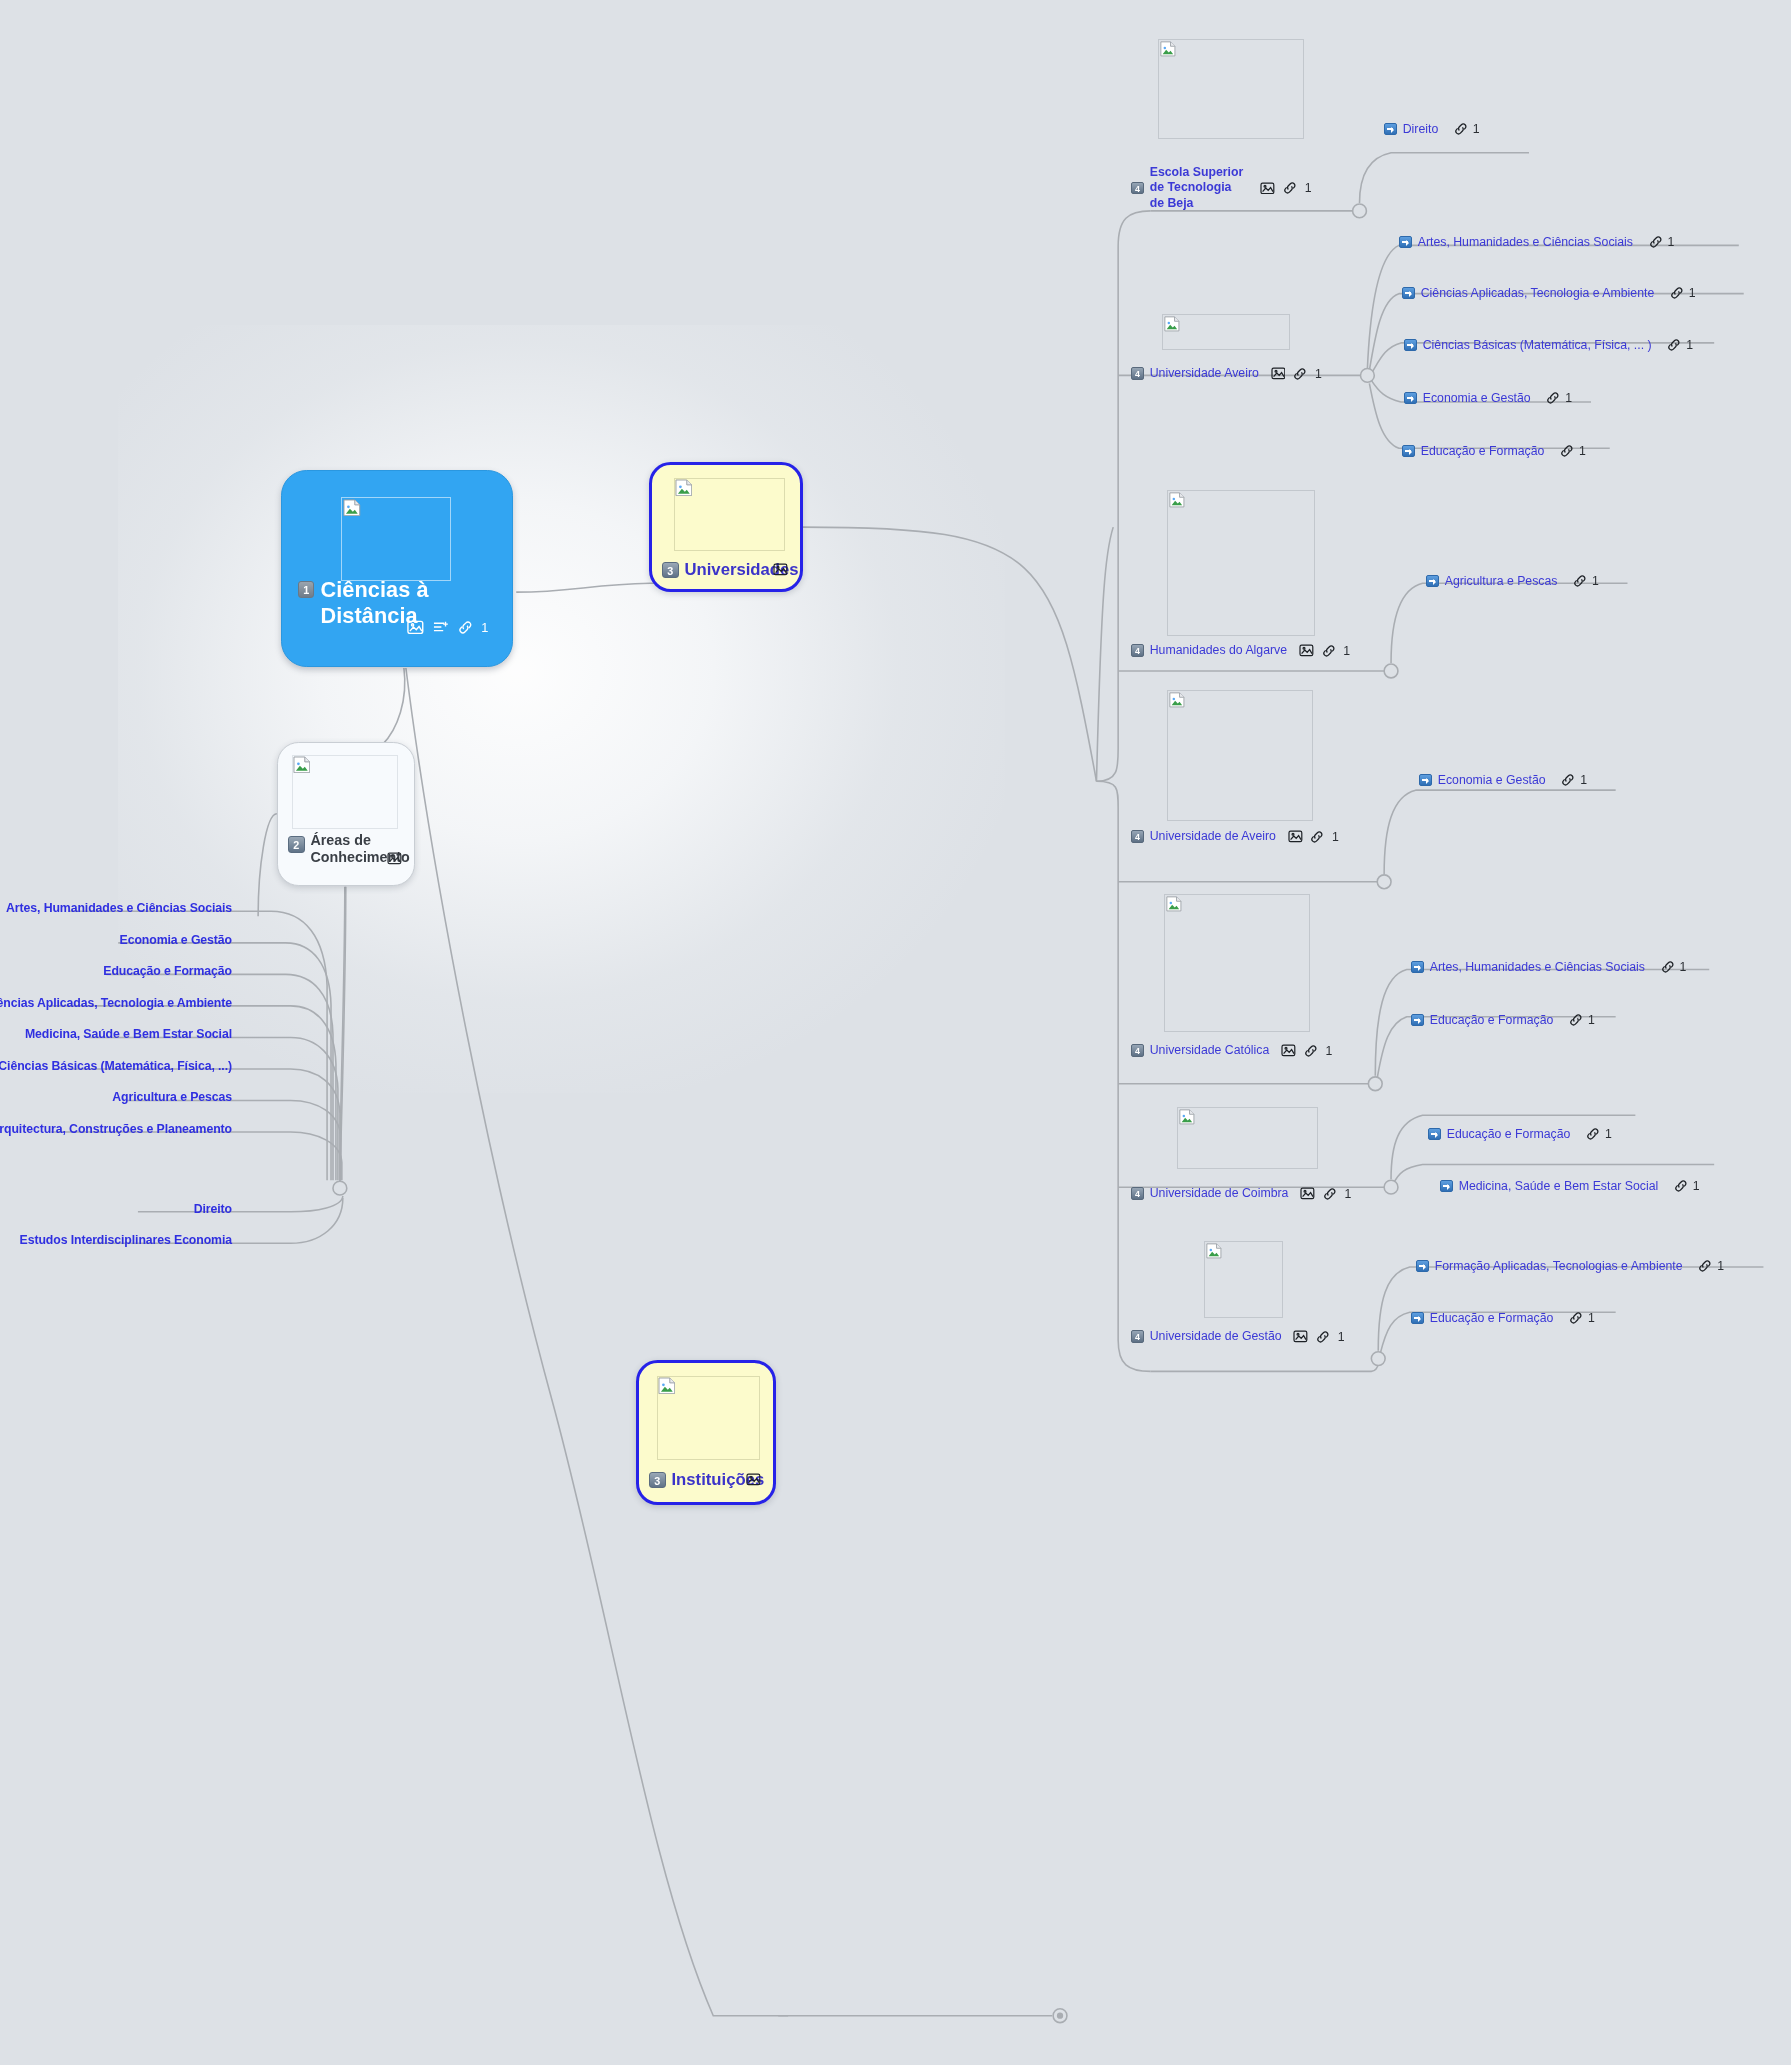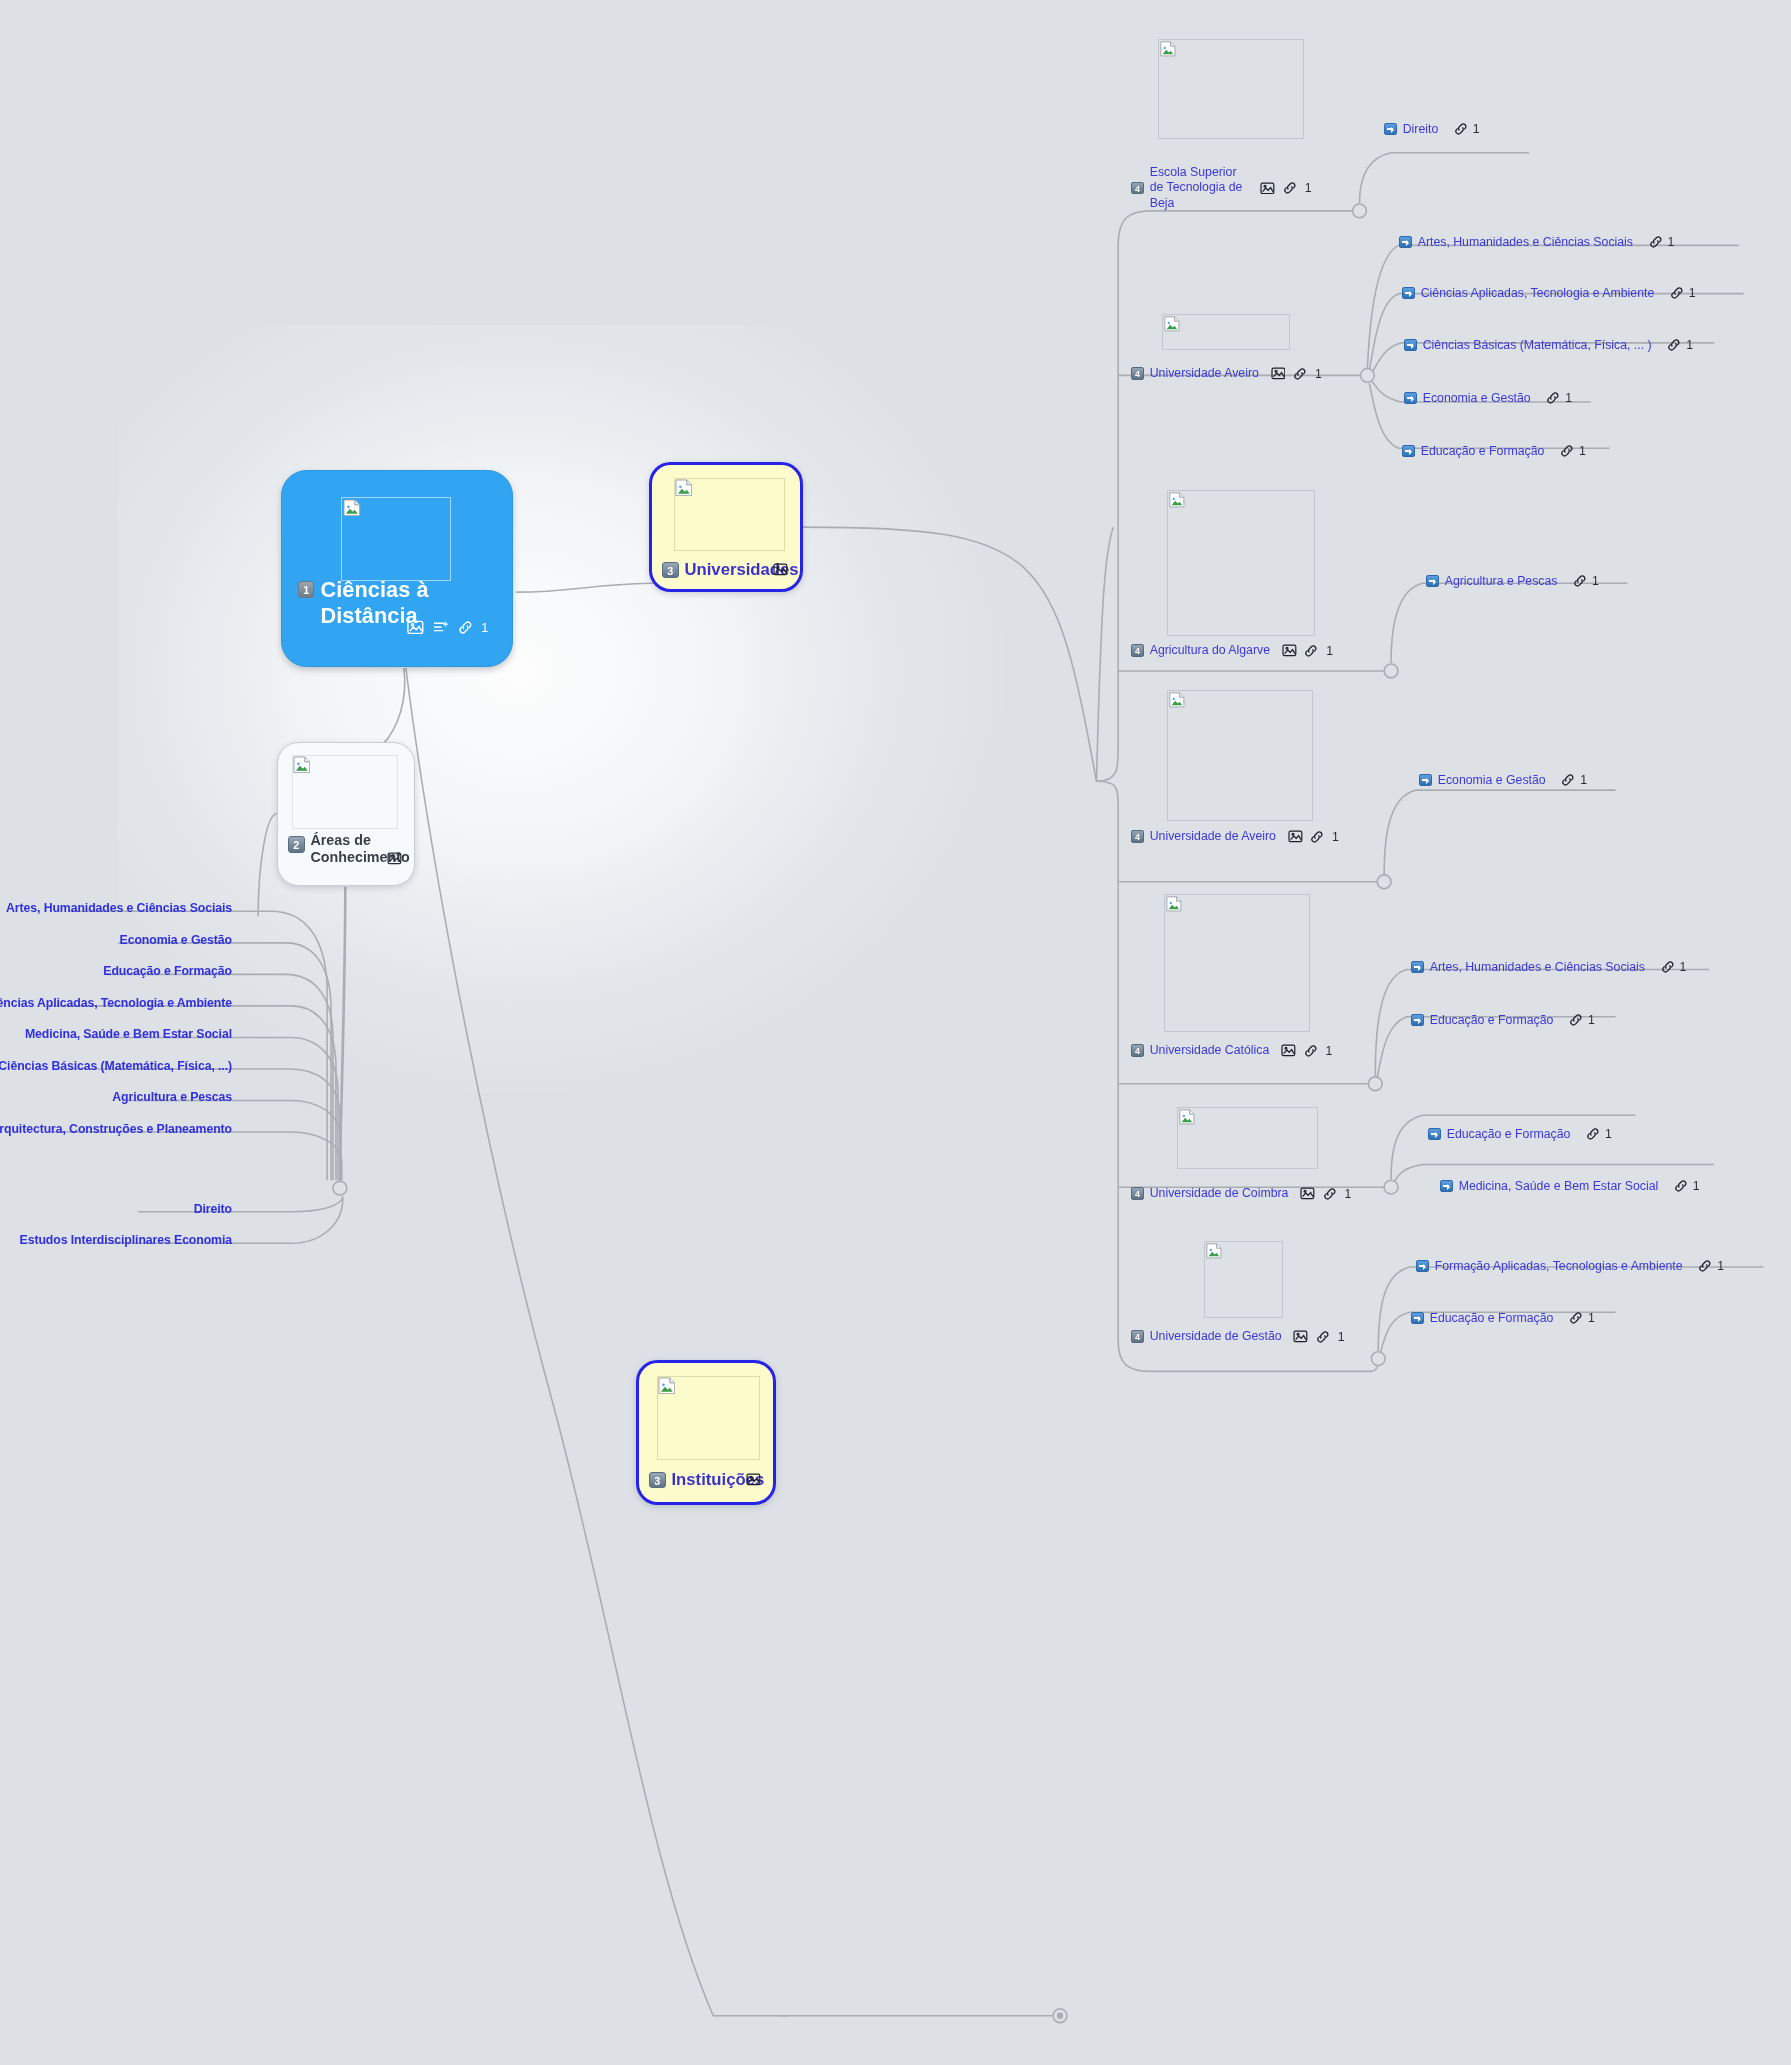--- a/index.html
+++ b/index.html
@@ -99,21 +99,21 @@
   
   .unicard{position:absolute;}
   .unicard .uthumb{
     position:absolute;border:1px solid #c2c7cd;box-sizing:border-box;background:transparent;
   }
   .unicard .brokenimg{position:absolute;width:15.8px;height:15.8px;}
   .unicard .ulabel{
     position:absolute;display:flex;align-items:center;gap:5.9px;white-space:nowrap;
   }
   .unicard .utext{font-size:12.3px;color:#3b39d6;line-height:1.22;}
-  .unicard .utext.two{white-space:normal;width:99px;line-height:1.25;}
+  .unicard .utext.two{white-space:normal;width:99px;line-height:1.25;font-weight:bold;}
   .minibadge{
     display:inline-block;width:12.8px;height:12.8px;line-height:12.8px;border-radius:2px;
     text-align:center;font-size:8.9px;font-weight:700;color:#fff;
     background:linear-gradient(#97a6b6,#5d7085);border:1px solid #58697c;
     flex:0 0 auto;box-sizing:border-box;
   }
   .unicard .uicons{display:flex;align-items:center;gap:7.9px;margin-left:5.9px;}
   .uicons .cnt{font-size:12.3px;color:#2a2e33;}
 
   
@@ -446,21 +446,21 @@
   <div class="unicard">
     <div class="uthumb" style="left:1167px;top:490px;width:148px;height:146px;"></div>
     <svg class="brokenimg" style="left:1169px;top:492px;" viewBox="0 0 18 18">
       <path d="M1 1 h11 l5 5 v11 H1 Z" fill="#ffffff" stroke="#9aa0a6" stroke-width="1"></path>
       <path d="M12 1 v5 h5" fill="#e8eaed" stroke="#9aa0a6" stroke-width="1"></path>
       <path d="M3 15 l4-5 3 3 2-2 3 4 Z" fill="#3a9e4a"></path>
         <circle cx="5.5" cy="8" r="1.4" fill="#5aa9f5"></circle>
     </svg>
     <div class="ulabel" style="left:1131px;top:643px;">
       <span class="minibadge">4</span>
-      <span class="utext">Agricultura do Algarve</span>
+      <span class="utext">Humanidades do Algarve</span>
       <span class="uicons">
         <svg width="14.8" height="12.8" viewBox="0 0 18 16" fill="none" stroke="#1d2126" stroke-width="1.5">
           <rect x="1" y="1.5" width="16" height="13" rx="2"></rect>
             <path d="M3 12 l4-4.5 3 3 3-3.5 3 5"></path>
             <circle cx="6" cy="5.3" r="1.2"></circle>
         </svg>
         <svg width="13.8" height="13.8" viewBox="0 0 16 16" fill="none" stroke="#1d2126" stroke-width="1.5">
           <path d="M6.2 9.8 a3 3 0 0 1 0-4.3 l2.4-2.4 a3 3 0 0 1 4.3 4.3 l-1.2 1.2"></path>
             <path d="M9.8 6.2 a3 3 0 0 1 0 4.3 l-2.4 2.4 a3 3 0 0 1-4.3-4.3 l1.2-1.2"></path>
         </svg>

